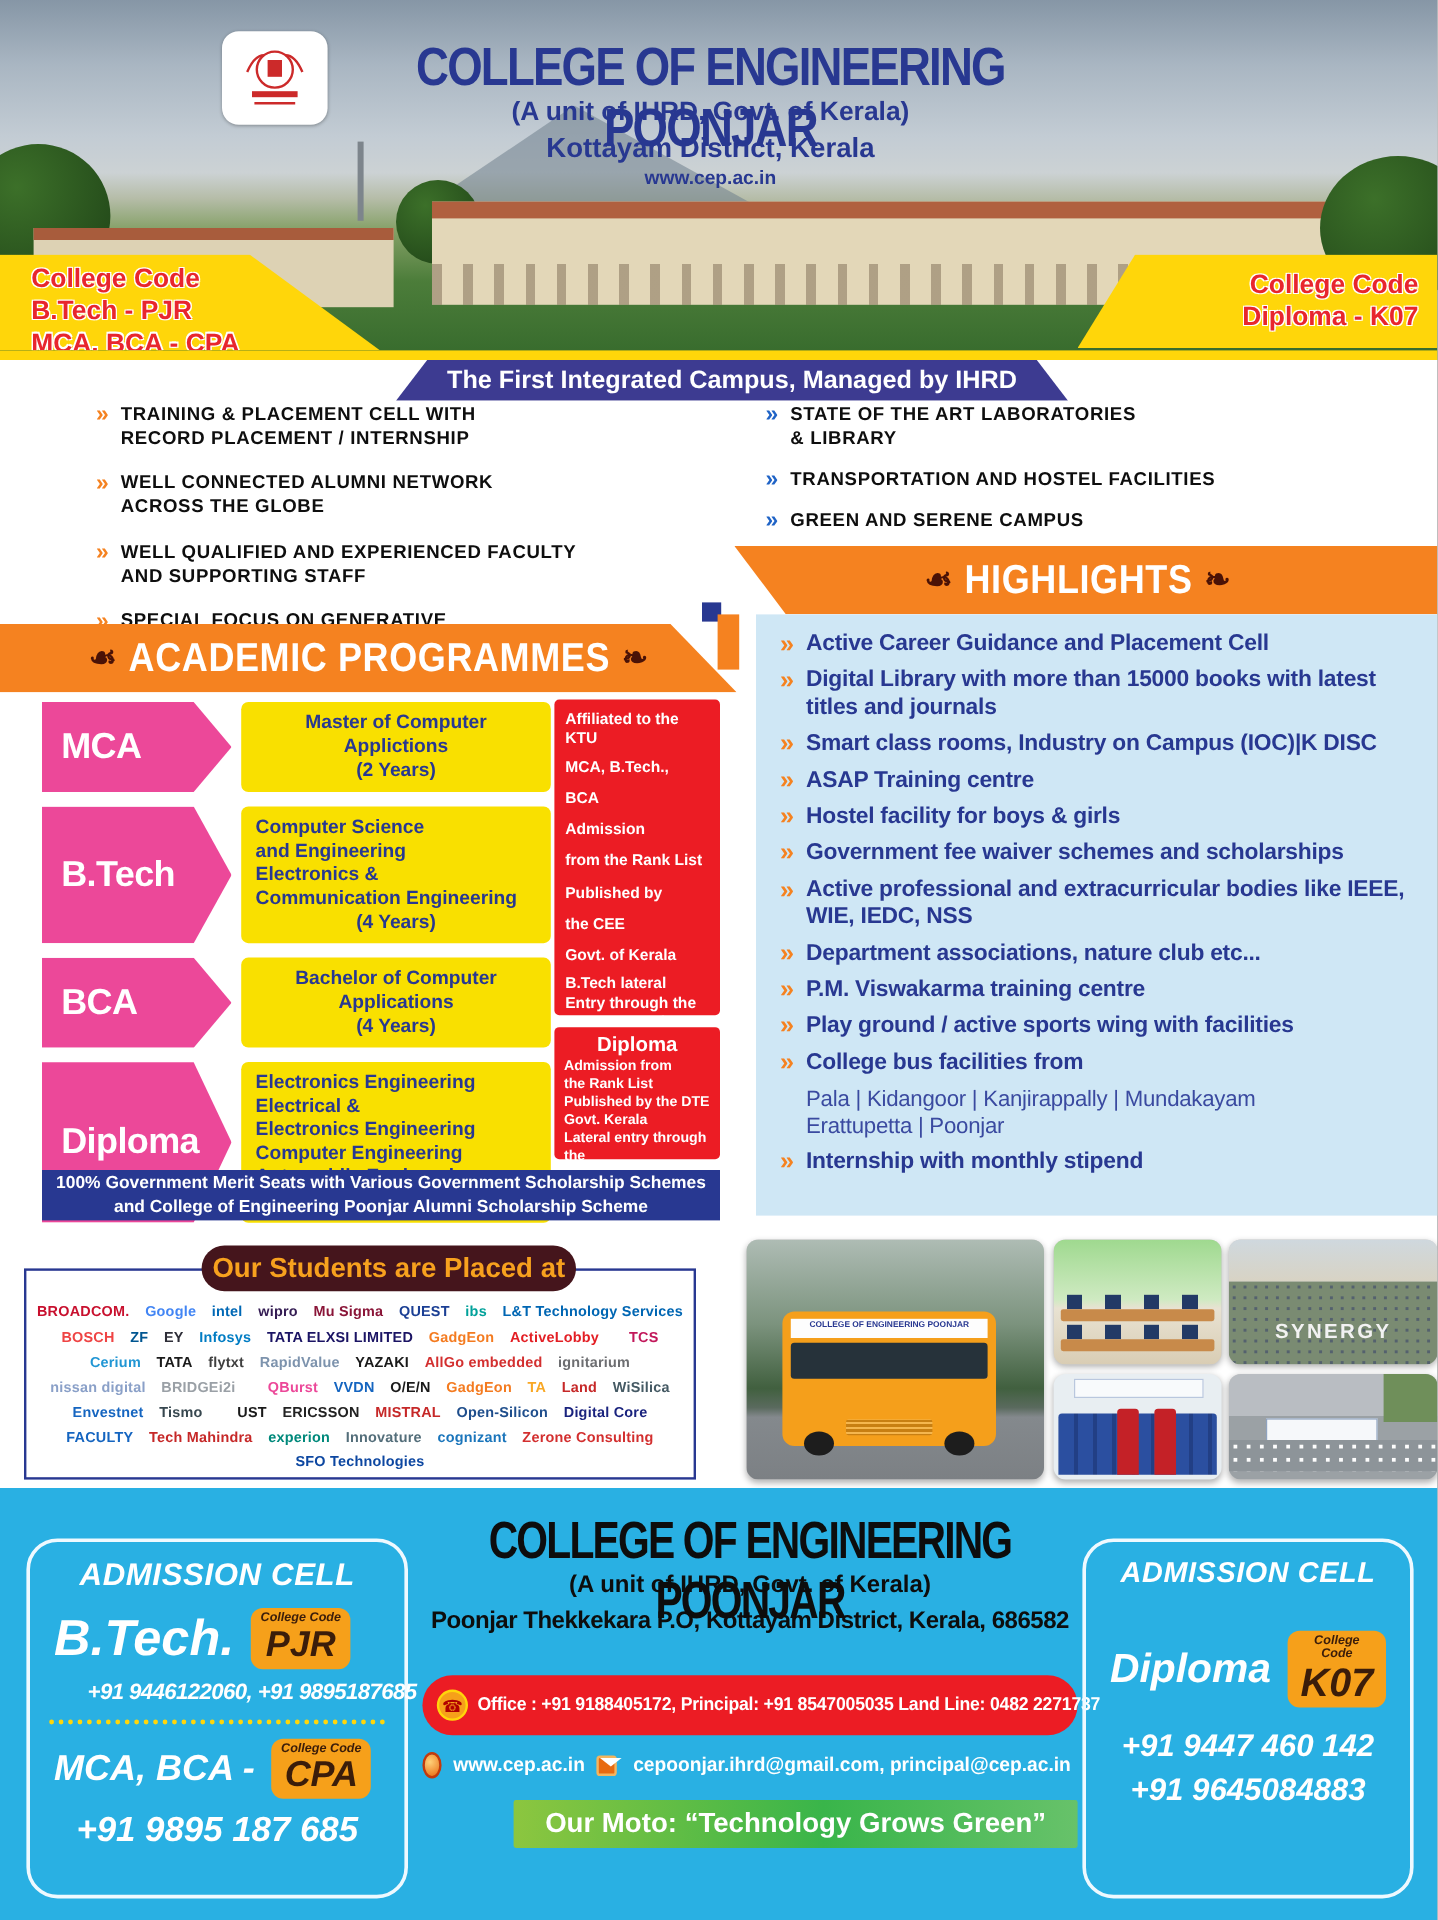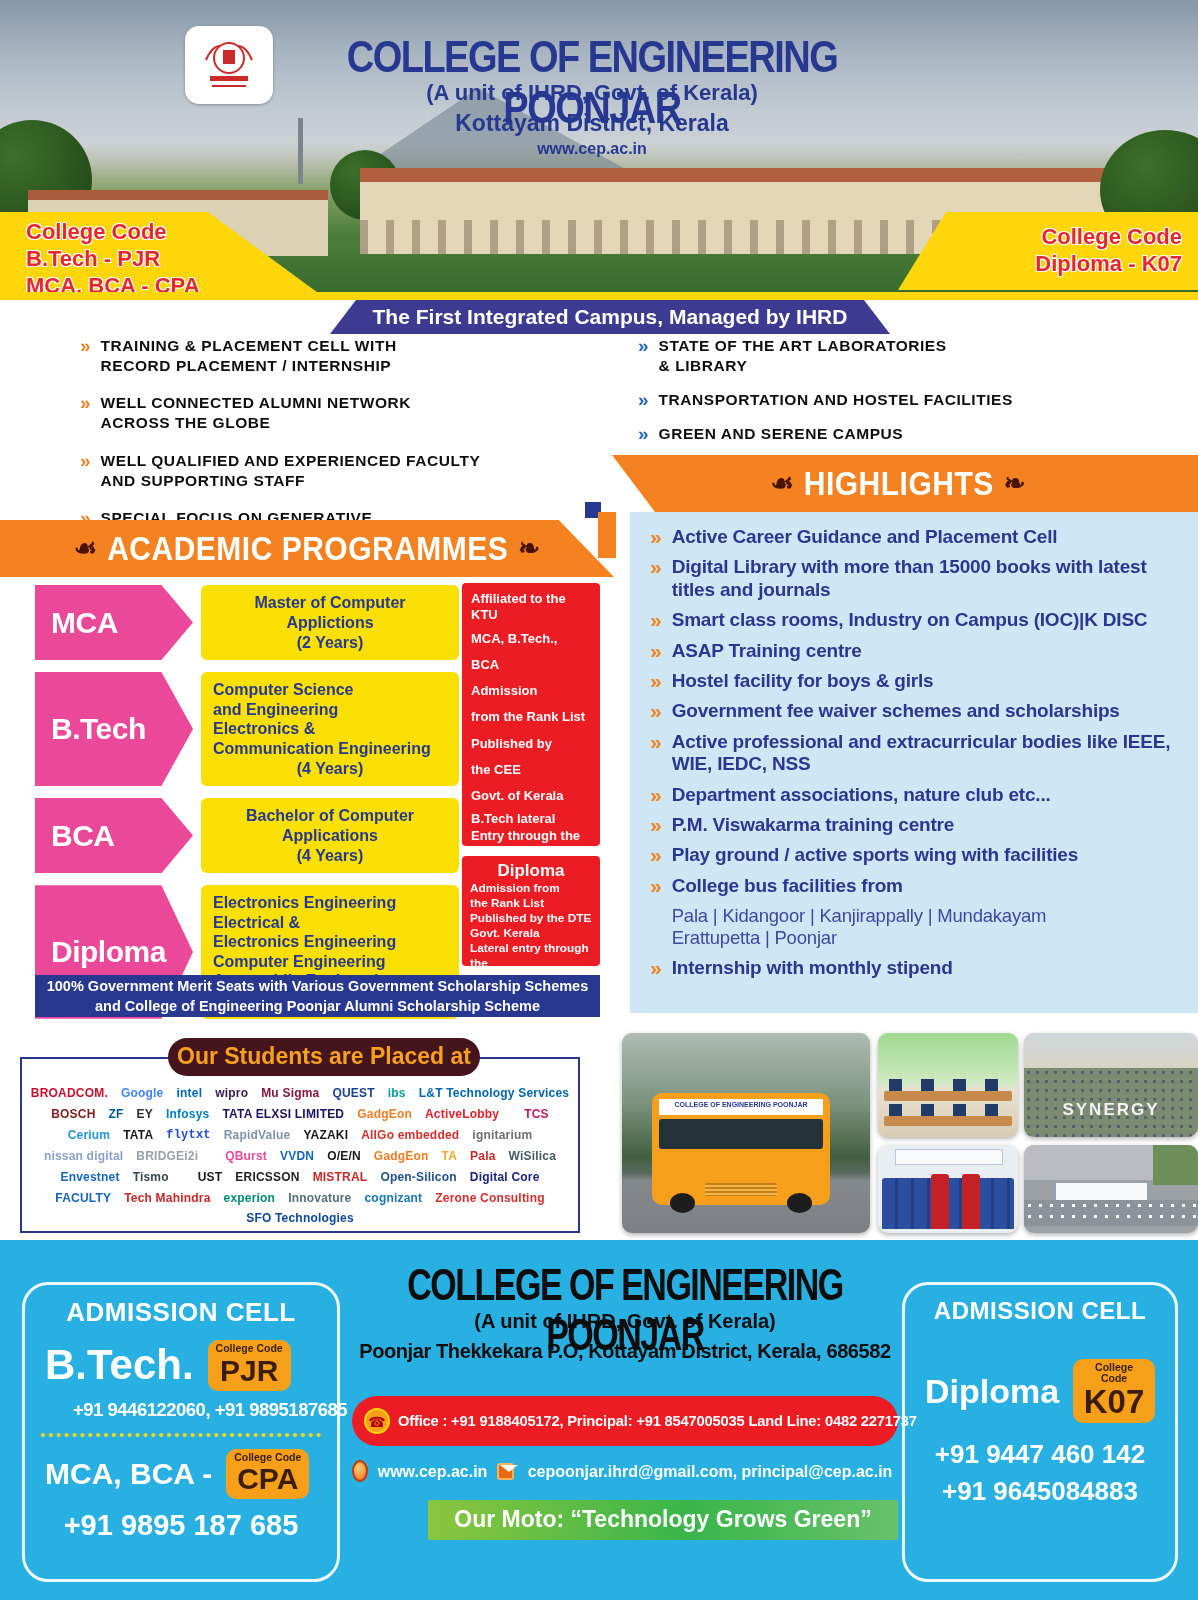--- a/index.html
+++ b/index.html
@@ -136,21 +136,21 @@
   .gr1{left:38%;} .gr2{left:60%;}
   .ph-rally{left:1024px;top:1145px;width:174px;height:88px;}
   .rally-bg{position:absolute;inset:0;background:linear-gradient(180deg,#b9bdc2 0 40%,#9ba1a5 40% 100%);}
   .rally-green{position:absolute;right:0;top:0;width:26%;height:46%;background:#6f8f5a;}
   .rally-banner{position:absolute;left:18%;top:42%;width:52%;height:22%;background:#f6f8fa;border:1px solid #8fa3c0;}
   .rally-crowd{position:absolute;left:0;bottom:8%;width:100%;height:30%;
      background:radial-gradient(circle,#fdfdfd 2px,transparent 2px) 0 0/11px 11px,#8d9499;}
 
   
   .footer-bg{left:0;top:1240px;width:1198px;height:360px;background:#29b0e3;}
-  .fbox{border:3px solid #eef9ff;border-radius:26px;box-sizing:border-box;}
+  .fbox{border:3px solid #eef9ff;border-radius:26px;box-sizing:border-box;font-style:italic;}
   .box-left{left:22px;top:1282px;width:318px;height:300px;}
   .box-right{left:902px;top:1282px;width:276px;height:300px;}
   .adm-title{text-align:center;color:#fff;font-weight:bold;font-size:26px;letter-spacing:.5px;margin-top:12px;}
   .course-row{display:flex;align-items:center;gap:14px;padding:0 20px;margin-top:12px;}
   .course{color:#fff;font-weight:bold;}
   .badge{background:#f6a01a;border-radius:10px;padding:3px 8px 5px;text-align:center;color:#3b1d0a;line-height:1;}
   .badge .bl{font-size:10.5px;font-weight:bold;}
   .badge .bc{font-size:30px;font-weight:bold;margin-top:2px;}
   .phones{color:#fff;font-weight:bold;text-align:center;white-space:nowrap;}
   .dots{margin:12px 16px 2px;border-top:4px dotted #ffd60a;}
@@ -438,41 +438,41 @@
         <span class="logo" style="color: rgb(52, 28, 83);">wipro</span>
 
         <span class="logo" style="color: rgb(138, 21, 56);">Mu Sigma</span>
 
         <span class="logo" style="color: rgb(27, 63, 148);">QUEST</span>
 
         <span class="logo" style="color: rgb(0, 161, 154);">ibs</span>
 
         <span class="logo" style="color: rgb(0, 102, 179);">L&amp;T Technology Services</span>
 
-        <span class="logo" style="color: #7f1d1d;">BOSCH</span>
+        <span class="logo" style="color: #ef4444;">BOSCH</span>
 
         <span class="logo" style="color: rgb(0, 86, 145);">ZF</span>
 
         <span class="logo" style="color: rgb(46, 46, 56);">EY</span>
 
         <span class="logo" style="color: rgb(0, 124, 195);">Infosys</span>
 
         <span class="logo" style="color: rgb(27, 20, 100);">TATA ELXSI LIMITED</span>
 
         <span class="logo" style="color: rgb(244, 123, 32);">GadgEon</span>
 
         <span class="logo" style="color: rgb(227, 30, 36);">ActiveLobby</span>
 
         <span class="logo" style="color: rgb(194, 24, 91); margin-left: 12px;">TCS</span>
 
         <span class="logo" style="color: rgb(33, 150, 212);">Cerium</span>
 
         <span class="logo" style="color: rgb(26, 26, 26);">TATA</span>
 
-        <span class="logo" style="color: #1d4ed8; font-family: Liberation Mono, monospace;">flytxt</span>
+        <span class="logo" style="color: #404040;">flytxt</span>
 
         <span class="logo" style="color: rgb(125, 147, 173);">RapidValue</span>
 
         <span class="logo" style="color: rgb(26, 26, 26);">YAZAKI</span>
 
         <span class="logo" style="color: rgb(211, 47, 47);">AllGo embedded</span>
 
         <span class="logo" style="color: rgb(109, 110, 113);">ignitarium</span>
 
         <span class="logo" style="color: rgb(138, 160, 200);">nissan digital</span>
@@ -482,21 +482,21 @@
         <span class="logo" style="color: #ec4899; margin-left: 14px;">QBurst</span>
 
         <span class="logo" style="color: rgb(21, 101, 192);">VVDN</span>
 
         <span class="logo" style="color: rgb(26, 26, 26);">O/E/N</span>
 
         <span class="logo" style="color: rgb(244, 123, 32);">GadgEon</span>
 
         <span class="logo" style="color: rgb(249, 168, 37);">TA</span>
 
-        <span class="logo" style="color: rgb(198, 40, 40);">Pala</span>
+        <span class="logo" style="color: rgb(198, 40, 40);">Land</span>
 
         <span class="logo" style="color: rgb(69, 90, 100);">WiSilica</span>
 
         <span class="logo" style="color: rgb(21, 101, 192);">Envestnet</span>
 
         <span class="logo" style="color: rgb(55, 71, 79);">Tismo</span>
 
         <span class="logo" style="color: rgb(26, 26, 26); padding-left: 16px;">UST</span>
 
         <span class="logo" style="color: rgb(34, 34, 34);">ERICSSON</span>

